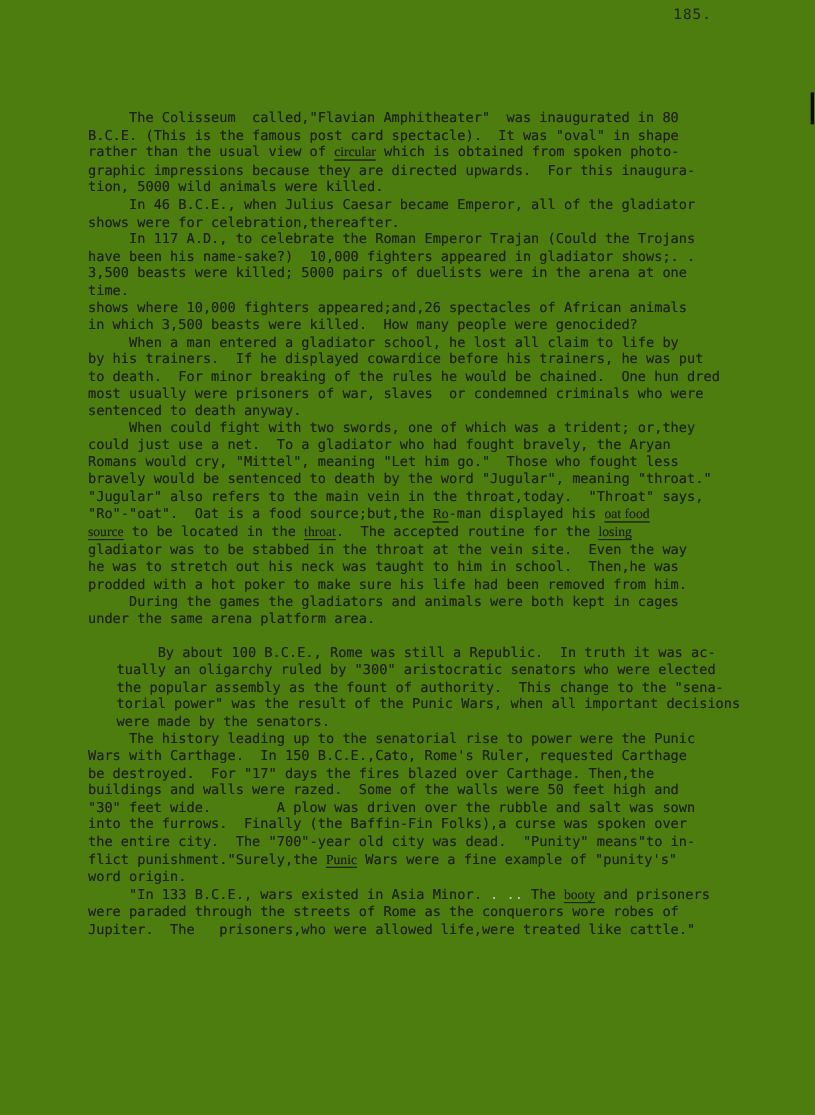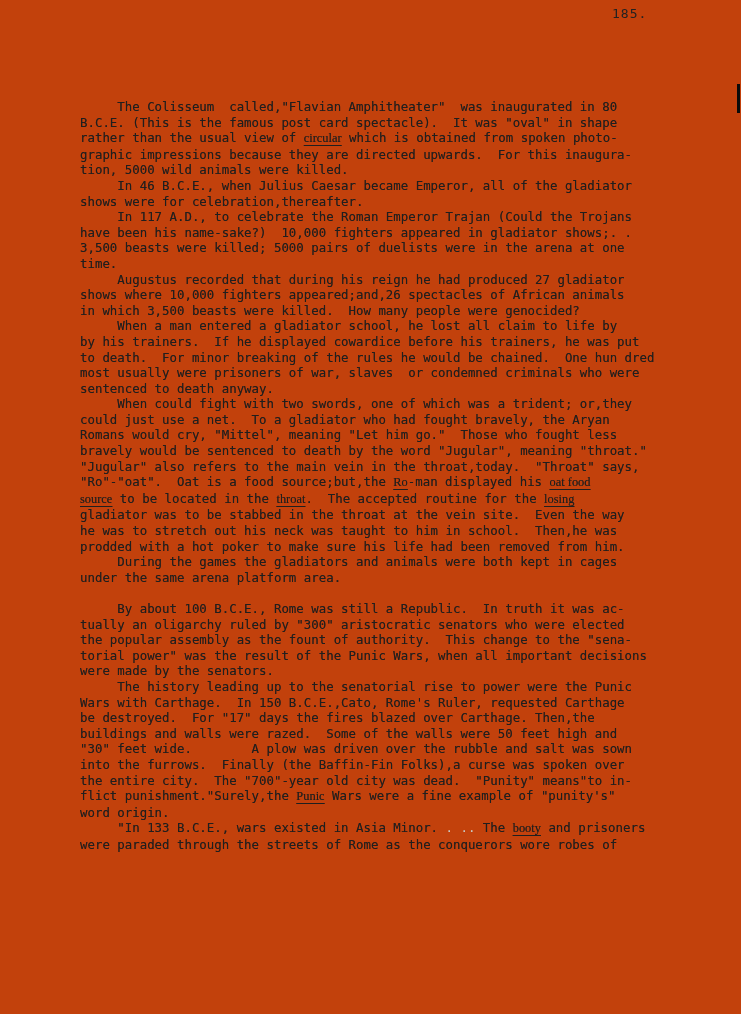--- a/index.html
+++ b/index.html
@@ -4,21 +4,21 @@
 <style>
   html, body {
     margin: 0;
     padding: 0;
     background: #ffffff;
   }
   .page {
     position: relative;
     width: 741px;
     height: 1014px;
-    background: #c2410c;
+    background: #4d7c0f;
     overflow: hidden;
     font-family: "DejaVu Sans Mono", "Liberation Mono", monospace;
     color: #1f1f1f;
   }
   .page-number {
     position: absolute;
     top: 6px;
     left: 612px;
     font-size: 13px;
     letter-spacing: 1px;
@@ -30,21 +30,21 @@
     left: 80px;
     width: 620px;
   }
   .line {
     white-space: pre;
     font-size: 12.4px;
     line-height: 15.6px;
     text-shadow: 0 0 0.5px rgba(25,25,25,0.55);
   }
   .paragraph { margin: 0; }
-  .paragraph.spacer { margin-top: 15.6px; }
+  .paragraph.spacer { margin-top: 15.6px; margin-left: 26px; }
   .u {
     text-decoration: underline;
     text-underline-offset: 2.5px;
     text-decoration-thickness: 1px;
     font-family: Liberation Serif, serif;
   }
   .faint {
     color: #c9c9c3;
     text-shadow: none;
   }
@@ -75,21 +75,20 @@
         <div class="line"><span>     In 46 B.C.E., when Julius Caesar became Emperor, all of the gladiator</span></div>
         <div class="line"><span>shows were for celebration,thereafter.</span></div>
       </div>
       <div class="paragraph">
         <div class="line"><span>     In 117 A.D., to celebrate the Roman Emperor Trajan (Could the Trojans</span></div>
         <div class="line"><span>have been his name-sake?)  10,000 fighters appeared in gladiator shows;. .</span></div>
         <div class="line"><span>3,500 beasts were killed; 5000 pairs of duelists were in the arena at one</span></div>
         <div class="line"><span>time.</span></div>
       </div>
       <div class="paragraph">
-        <div class="line"><span>     Augustus recorded that during his reign he had produced 27 gladiator</span></div>
         <div class="line"><span>shows where 10,000 fighters appeared;and,26 spectacles of African animals</span></div>
         <div class="line"><span>in which 3,500 beasts were killed.  How many people were genocided?</span></div>
       </div>
       <div class="paragraph">
         <div class="line"><span>     When a man entered a gladiator school, he lost all claim to life by</span></div>
         <div class="line"><span>by his trainers.  If he displayed cowardice before his trainers, he was put</span></div>
         <div class="line"><span>to death.  For minor breaking of the rules he would be chained.  One hun dred</span></div>
         <div class="line"><span>most usually were prisoners of war, slaves  or condemned criminals who were</span></div>
         <div class="line"><span>sentenced to death anyway.</span></div>
       </div>
@@ -123,17 +122,18 @@
         <div class="line"><span>buildings and walls were razed.  Some of the walls were 50 feet high and</span></div>
         <div class="line"><span>"30" feet wide.        A plow was driven over the rubble and salt was sown</span></div>
         <div class="line"><span>into the furrows.  Finally (the Baffin-Fin Folks),a curse was spoken over</span></div>
         <div class="line"><span>the entire city.  The "700"-year old city was dead.  "Punity" means"to in-</span></div>
         <div class="line"><span>flict punishment."Surely,the </span><span class="u">Punic</span><span> Wars were a fine example of "punity's"</span></div>
         <div class="line"><span>word origin.</span></div>
       </div>
       <div class="paragraph">
         <div class="line"><span>     "In 133 B.C.E., wars existed in Asia Minor. </span><span class="faint">. ..</span><span> The </span><span class="u">booty</span><span> and prisoners</span></div>
         <div class="line"><span>were paraded through the streets of Rome as the conquerors wore robes of</span></div>
+        <div class="line"><span>Jupiter.  The   prisoners,who were allowed life,were treated like cattle."</span></div>
       </div>
     </div>
 
   <div class="edge-mark"></div>
 </div>
 
 </body></html>

